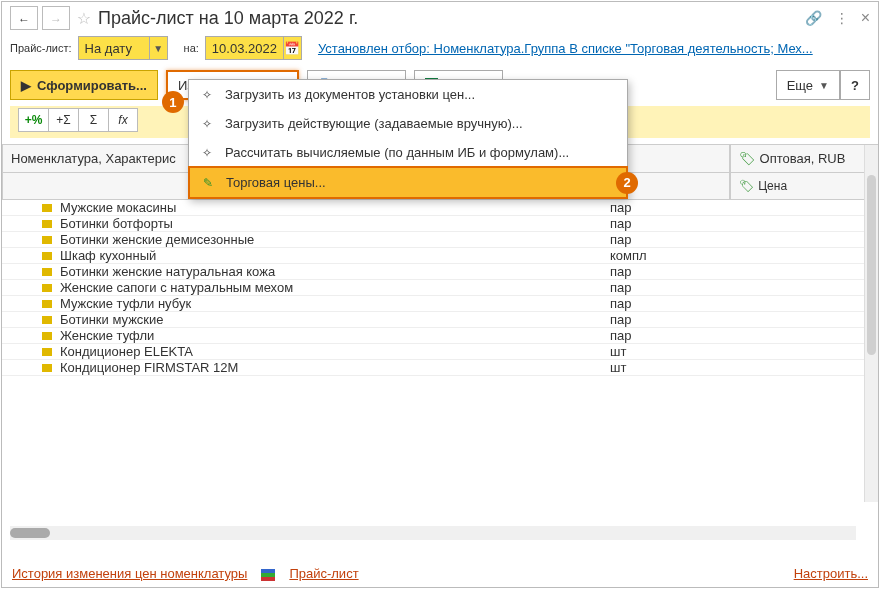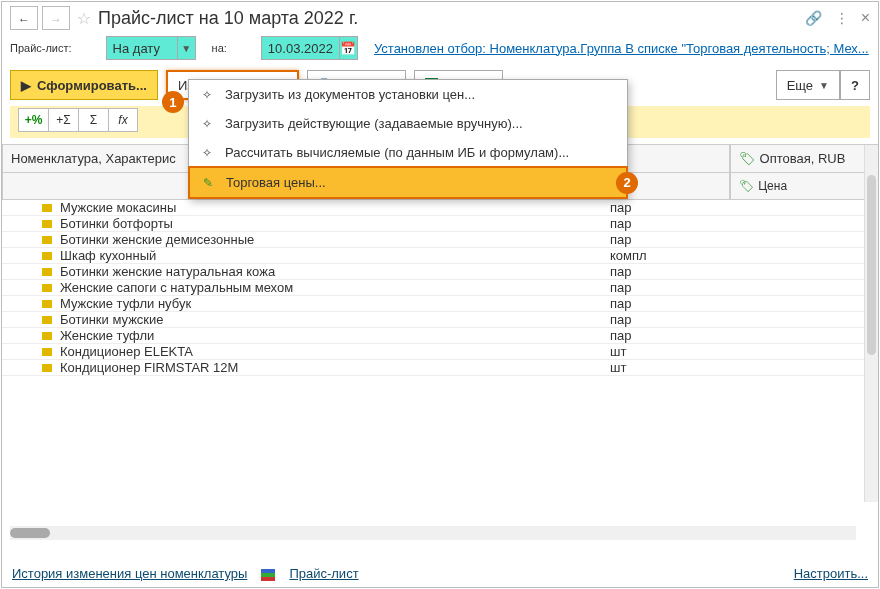--- a/index.html
+++ b/index.html
@@ -44,22 +44,21 @@
   
   .row2 {
     display:flex; align-items:center;
     padding: 4px 8px;
     gap:6px;
   }
   .lbl { font-size:11px; }
   .select {
     border:1px solid #aaa; height:24px;
     display:flex; align-items:center;
-    background:#5eead4;
-    margin-left:28px;
+    background:#fde047;
   }
   .select-input { padding:0 6px; min-width:70px; }
   .select-btn {
     width:18px; height:22px;
     border-left:1px solid #aaa;
     display:flex;align-items:center;justify-content:center;
     font-size:10px; color:#555;
   }
   .date-field .select-input { min-width:68px; }
   .cal-icon { color:#666; font-size:13px; }
@@ -202,21 +201,21 @@
   .badge2 { right:-12px; top:50%; transform:translateY(-50%); }
   .pencil { color:#2a8f2a; }
 
   
   .footer {
     position:absolute; bottom:6px; left:0; right:0;
     display:flex; padding:0 10px;
     gap:14px;
     font-size:13px;
   }
-  .footer a { color:#0c4a6e; text-decoration:underline; }
+  .footer a { color:#c2410c; text-decoration:underline; }
   .footer .spacer { flex:1; }
   .chart-ico {
     display:inline-block; width:14px; height:12px;
     background: linear-gradient(to top,#c33 0 33%,#3a3 33% 66%,#36c 66% 100%);
     vertical-align:middle;
   }
 
   
   .th-row1 { display:flex; }
   .th-c1 { flex:1; }

